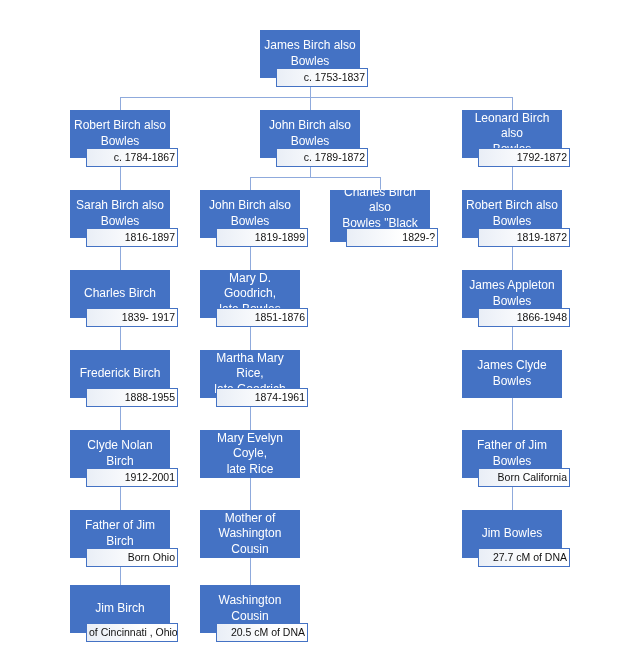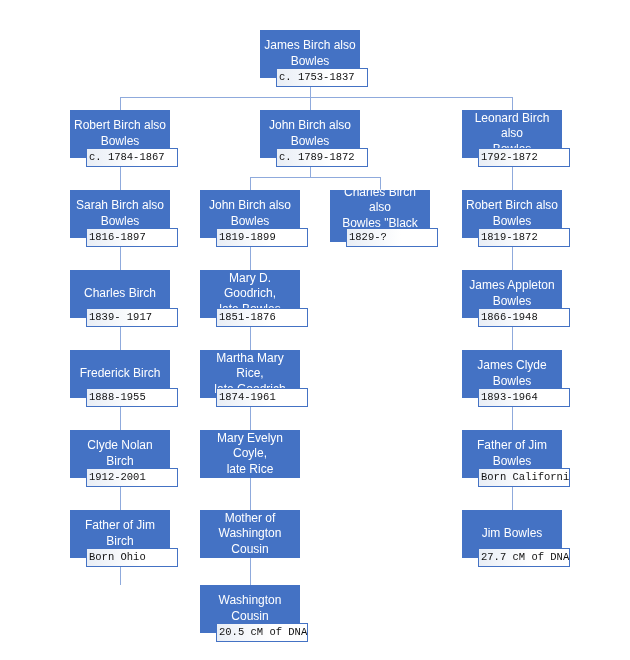--- a/index.html
+++ b/index.html
@@ -15,23 +15,22 @@
     display:flex;align-items:center;justify-content:center;
     width:100%;height:100%;box-sizing:border-box;padding:0 2px;
     color:var(--node-text,#ffffff);font-size:12px;line-height:1.3;
     text-align:center;white-space:pre-line;
   }
   .detail{
     position:absolute;left:16px;top:38px;width:92px;height:19px;
     box-sizing:border-box;border:1px solid var(--detail-border,#4472C4);
     background:linear-gradient(90deg,#e9eef6 0%,#ffffff 60%);
     font-size:10.5px;line-height:16px;color:#111111;
-    padding:0 2px;white-space:nowrap;overflow:hidden;
+    text-align:right;padding:0 2px;white-space:nowrap;overflow:hidden;
     z-index:3;
-    font-family:Liberation Mono, monospace;
   }
   .vline,.hline{position:absolute;background:var(--connector,#8FAADC);z-index:1;}
   .vline{width:1px;}
   .hline{height:1px;}
 </style>
 </head>
 <body>
 
 <div id="canvas">
     <div class="vline" style="left: 310px; top: 78px; height: 19px;"></div>
@@ -119,21 +118,20 @@
       <div class="detail">1888-1955</div>
     </div>
     <div class="node" style="left: 200px; top: 350px;">
       <div class="name">Martha Mary Rice,
 late Goodrich</div>
       <div class="detail">1874-1961</div>
     </div>
     <div class="node" style="left: 462px; top: 350px;">
       <div class="name">James Clyde
 Bowles</div>
-      <div class="detail">1893-1964</div>
     </div>
     <div class="node" style="left: 70px; top: 430px;">
       <div class="name">Clyde Nolan Birch</div>
       <div class="detail">1912-2001</div>
     </div>
     <div class="node" style="left: 200px; top: 430px;">
       <div class="name">Mary Evelyn Coyle,
 late Rice</div>
     </div>
     <div class="node" style="left: 462px; top: 430px;">
@@ -146,17 +144,21 @@
       <div class="detail">Born Ohio</div>
     </div>
     <div class="node" style="left: 200px; top: 510px;">
       <div class="name">Mother of
 Washington Cousin</div>
     </div>
     <div class="node" style="left: 462px; top: 510px;">
       <div class="name">Jim Bowles</div>
       <div class="detail">27.7 cM of DNA</div>
     </div>
+    <div class="node" style="left: 70px; top: 585px;">
+      <div class="name">Jim Birch</div>
+      <div class="detail">of Cincinnati , Ohio</div>
+    </div>
     <div class="node" style="left: 200px; top: 585px;">
       <div class="name">Washington Cousin</div>
       <div class="detail">20.5 cM of DNA</div>
     </div>
   </div>
 
 </body></html>

